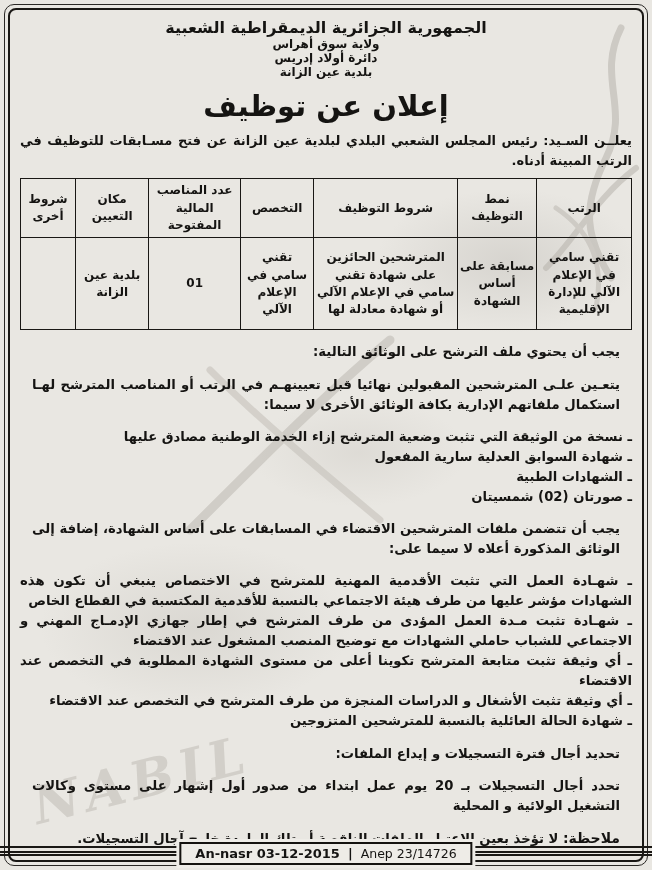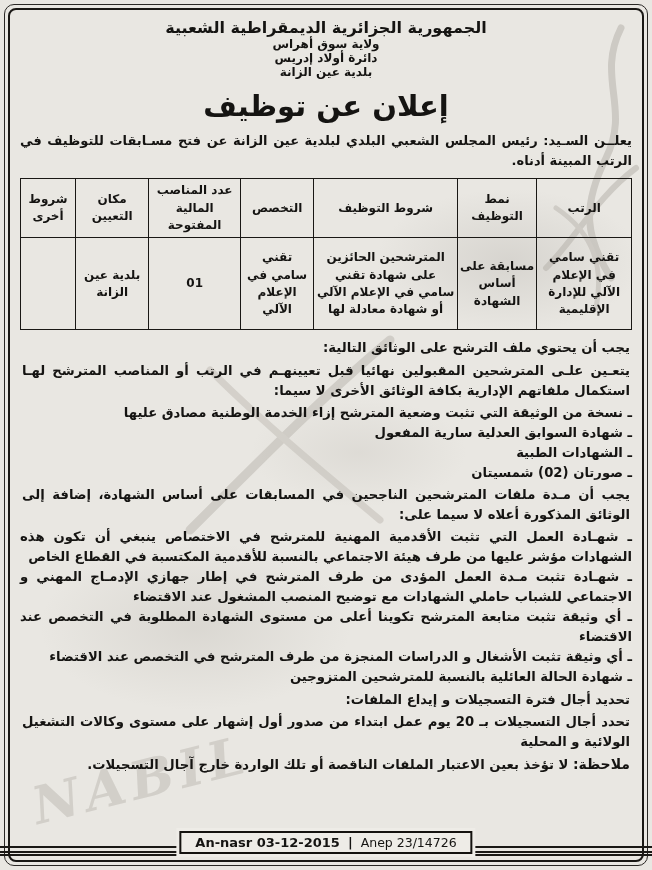--- a/index.html
+++ b/index.html
@@ -56,37 +56,37 @@
   table.jobs td { height:92px; }
   col.c-rank   { width:15.5%; }
   col.c-mode   { width:13%; }
   col.c-cond   { width:23.5%; }
   col.c-spec   { width:12%; }
   col.c-count  { width:15%; }
   col.c-place  { width:12%; }
   col.c-other  { width:9%; }
   
   .body-text { font-size:13.2px; font-weight:bold; line-height:1.52; text-align:justify; }
-  .body-text p { margin:2px; }
+  .body-text p { margin:12px; }
   .sec-heading { margin:0; }
   ul.doc-list { list-style:none; }
   ul.doc-list li { margin:0; }
   .deadline-heading { margin:0; }
   .note-line .note-label { font-size:14px; }
   
   .footer-rules {
     position:absolute; left:0; right:0; bottom:14px; z-index:1; height:10px;
     border-top:2px solid #1a1815; border-bottom:2px solid #1a1815;
   }
   .footer-rules::after {
     content:""; position:absolute; left:0; right:0; top:3px; height:1.5px; background:#1a1815;
   }
   .footer-box {
     position:absolute; left:50%; transform:translateX(-50%);
-    bottom:16px; z-index:3;
+    bottom:5px; z-index:3;
     background:#eeece7; border:2px solid #14120f;
     padding:2px 14px; white-space:nowrap;
     direction:ltr; font-size:13px;
     box-shadow:0 0 0 3px #eeece7;
   }
   .footer-box .journal { font-weight:bold; }
   .footer-box .sep { margin:0 8px; font-weight:bold; }
   .footer-box .anep { font-weight:normal; font-size:12.5px; }
   
   .wm { position:absolute; color:#b7b3ac; pointer-events:none; z-index:1; }
@@ -168,21 +168,21 @@
       <p class="sec-heading">يجب أن يحتوي ملف الترشح على الوثائق التالية:</p>
 
       <p class="sec-heading">يتعـين علـى المترشحين المقبولين نهائيا قبل تعيينهـم في الرتب أو المناصب المترشح لهـا استكمال ملفاتهم الإدارية بكافة الوثائق الأخرى لا سيما:</p>
       <ul class="doc-list">
         <li>ـ نسخة من الوثيقة التي تثبت وضعية المترشح إزاء الخدمة الوطنية مصادق عليها</li>
         <li>ـ شهادة السوابق العدلية سارية المفعول</li>
         <li>ـ الشهادات الطبية</li>
         <li>ـ صورتان (02) شمسيتان</li>
       </ul>
 
-      <p class="sec-heading">يجب أن مـدة ملفات المترشحين الناجحين في المسابقات على أساس الشهادة، إضافة إلى الوثائق المذكورة أعلاه لا سيما على:</p>
+      <p class="sec-heading">يجب أن تتضمن ملفات المترشحين الاقتضاء في المسابقات على أساس الشهادة، إضافة إلى الوثائق المذكورة أعلاه لا سيما على:</p>
       <ul class="doc-list">
         <li>ـ شهـادة العمل التي تثبت الأقدمية المهنية للمترشح في الاختصاص ينبغي أن تكون هذه الشهادات مؤشر عليها من طرف هيئة الاجتماعي بالنسبة للأقدمية المكتسبة في القطاع الخاص</li>
         <li>ـ شهـادة تثبت مـدة العمل المؤدى من طرف المترشح في إطار جهازي الإدمـاج المهني و الاجتماعي للشباب حاملي الشهادات مع توضيح المنصب المشغول عند الاقتضاء</li>
         <li>ـ أي وثيقة تثبت متابعة المترشح تكوينا أعلى من مستوى الشهادة المطلوبة في التخصص عند الاقتضاء</li>
         <li>ـ أي وثيقة تثبت الأشغال و الدراسات المنجزة من طرف المترشح في التخصص عند الاقتضاء</li>
         <li>ـ شهادة الحالة العائلية بالنسبة للمترشحين المتزوجين</li>
       </ul>
 
       <p class="deadline-heading">تحديد أجال فترة التسجيلات و إيداع الملفات:</p>
       <p>تحدد أجال التسجيلات بـ 20 يوم عمل ابتداء من صدور أول إشهار على مستوى وكالات التشغيل الولائية و المحلية</p>

